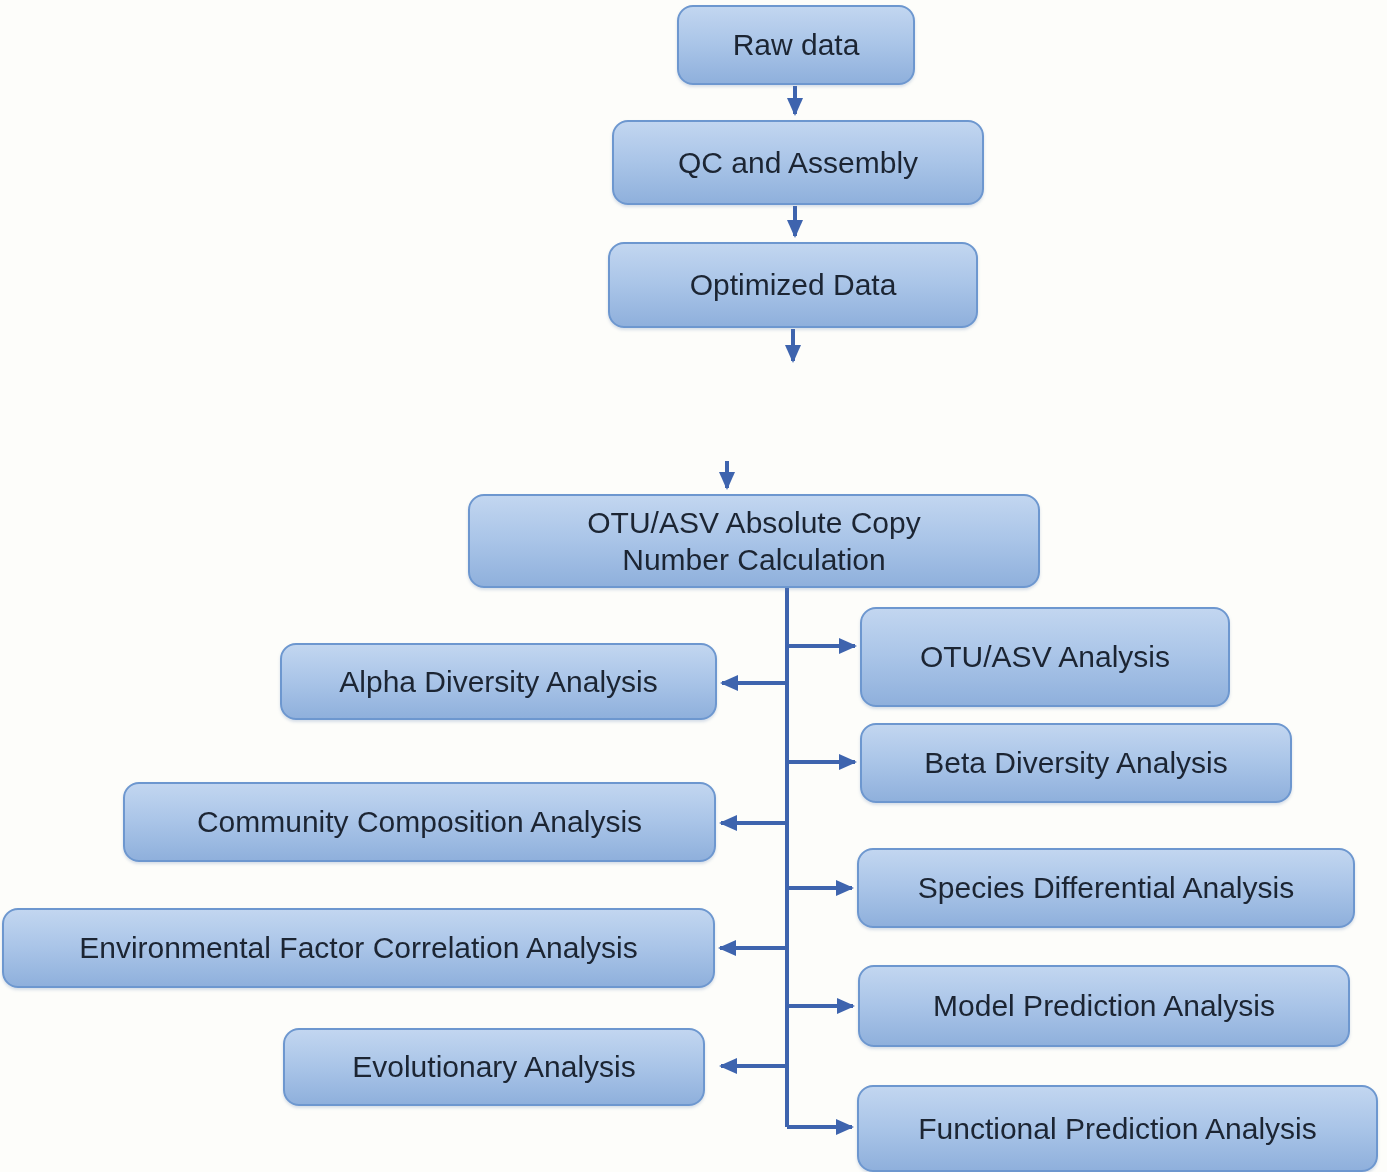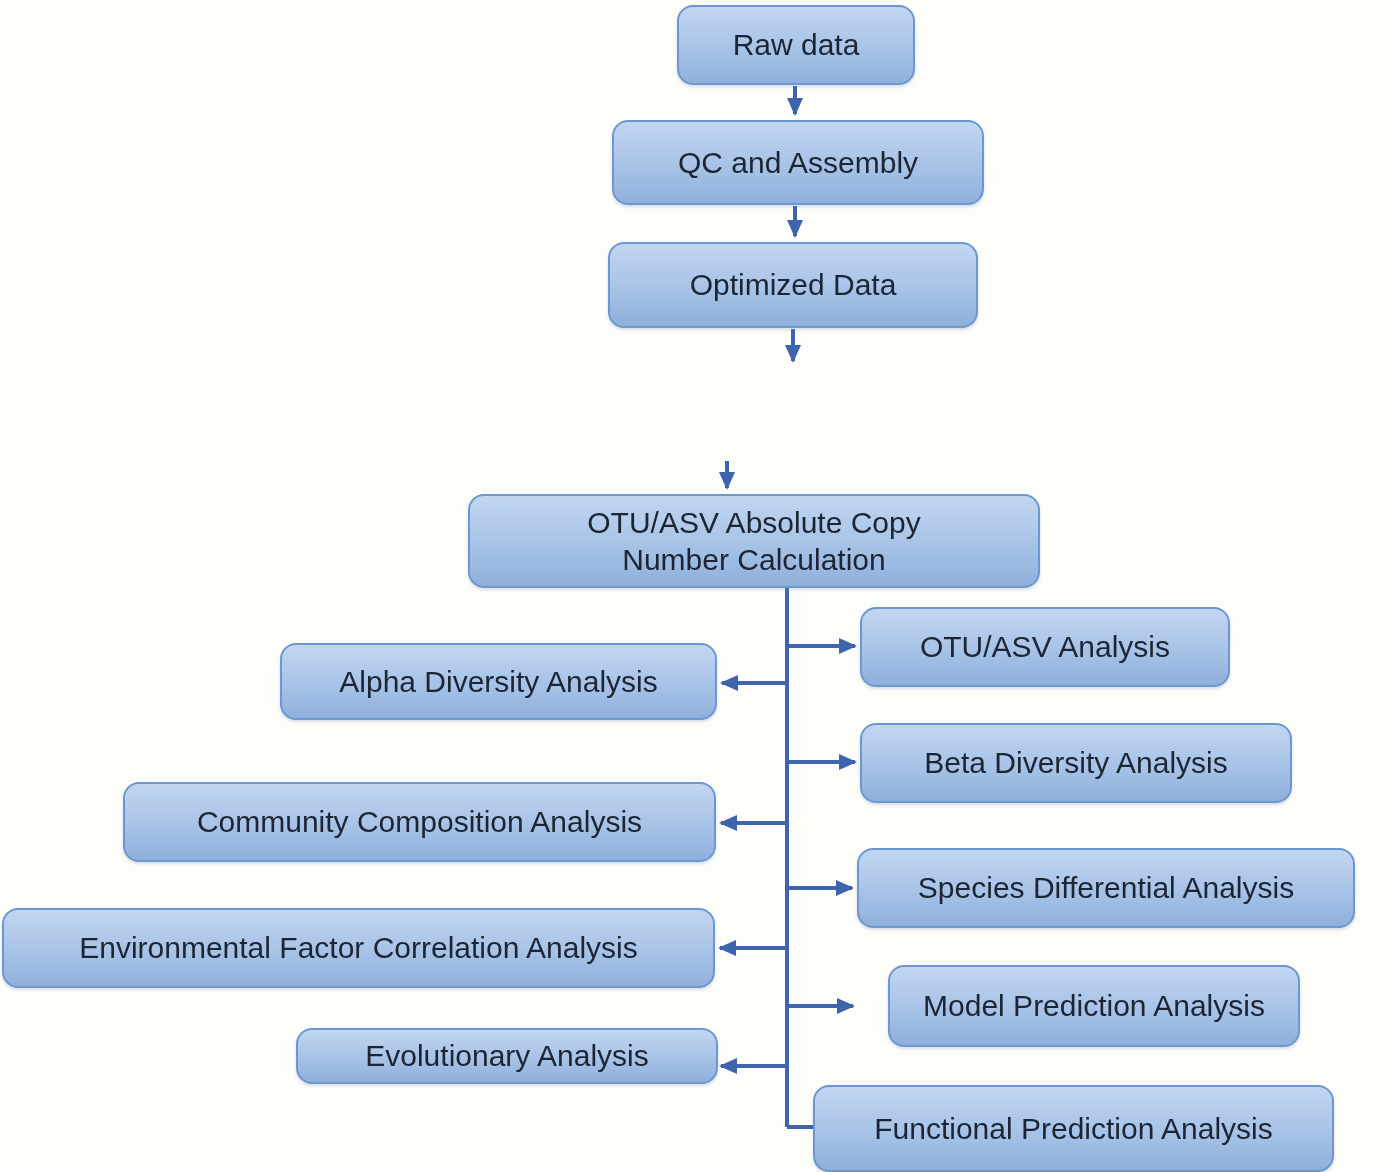--- a/index.html
+++ b/index.html
@@ -39,27 +39,27 @@
   
   .n1  { left: 677px;  top: 5px;    width: 238px; height: 80px; }
   .n2  { left: 612px;  top: 120px;  width: 372px; height: 85px; text-align: right; }
   .n3  { left: 608px;  top: 242px;  width: 370px; height: 86px; }
   .n4  { left: 500px;  top: 367px;  width: 582px; height: 93px; }
   .n5  { left: 468px;  top: 494px;  width: 572px; height: 94px; }
   
   .n6  { left: 280px;  top: 643px;  width: 437px; height: 77px; }
   .n7  { left: 123px;  top: 782px;  width: 593px; height: 80px; }
   .n8  { left: 2px;    top: 908px;  width: 713px; height: 80px; }
-  .n9  { left: 296px;  top: 1028px; width: 422px; height: 56px; }
+  .n9  { left: 283px;  top: 1028px; width: 422px; height: 78px; }
   
-  .n10 { left: 860px;  top: 607px;  width: 370px; height: 80px; }
+  .n10 { left: 860px;  top: 607px;  width: 370px; height: 100px; }
   .n11 { left: 860px;  top: 723px;  width: 432px; height: 80px; }
   .n12 { left: 857px;  top: 848px;  width: 498px; height: 80px; }
-  .n13 { left: 858px;  top: 965px;  width: 412px; height: 82px; margin-left: 30px; }
-  .n14 { left: 813px;  top: 1085px; width: 521px; height: 87px; }
+  .n13 { left: 858px;  top: 965px;  width: 492px; height: 82px; }
+  .n14 { left: 857px;  top: 1085px; width: 521px; height: 87px; }
   .edge { stroke: #3e64ae; stroke-width: 4; fill: none; }
 </style>
 </head>
 <body>
 
 <div id="canvas">
 
   <svg id="connectors" viewBox="0 0 1387 1172" xmlns="http://www.w3.org/2000/svg">
     <defs>
       <marker id="ah" markerUnits="userSpaceOnUse" markerWidth="18" markerHeight="16" refX="16" refY="8" orient="auto">

